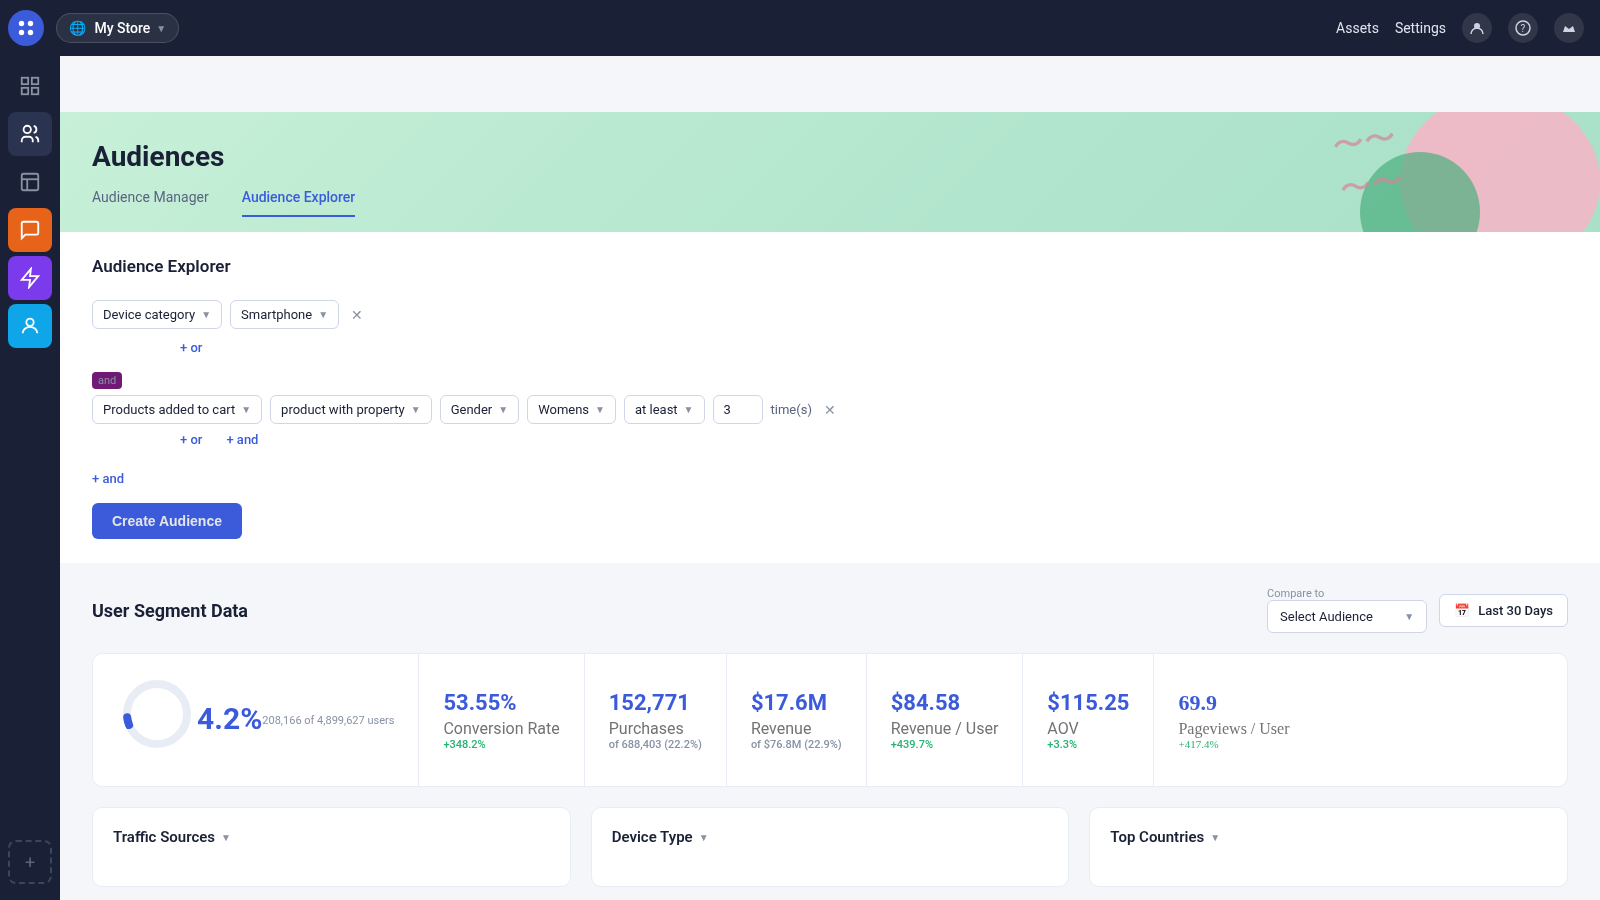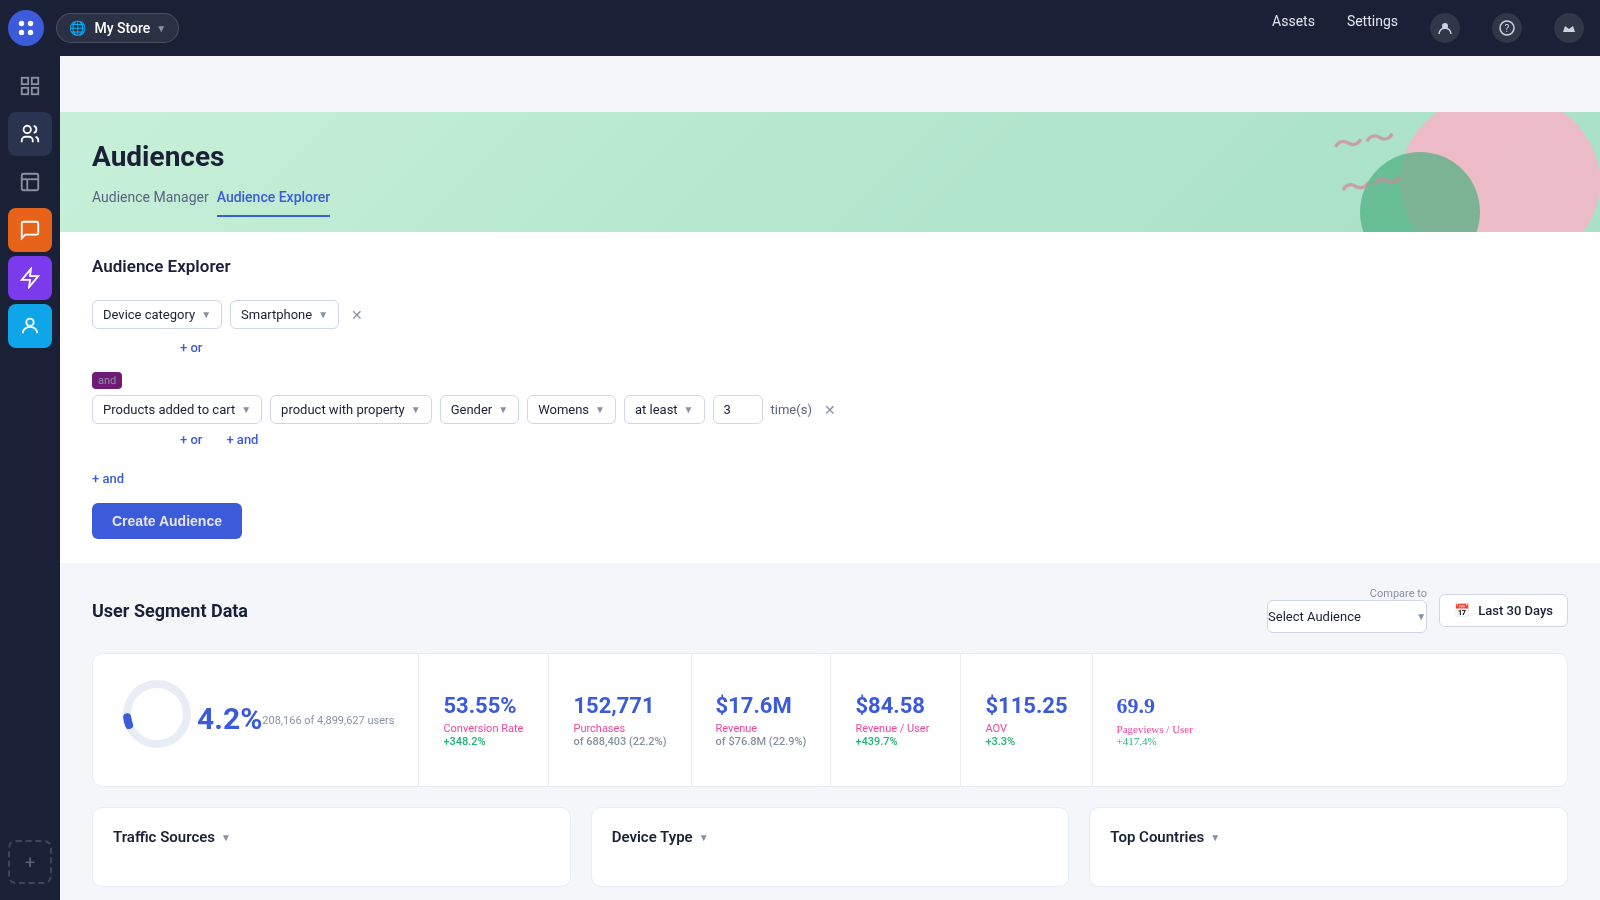--- a/index.html
+++ b/index.html
@@ -63,21 +63,21 @@
       border-radius: 20px;
       padding: 6px 12px;
       color: #fff;
       cursor: pointer;
       font-size: 14px;
       font-weight: 500;
     }
     .store-btn .globe-icon { margin-right: 2px; color: #8892a4; }
     .topbar-right {
       margin-left: auto;
-      display: flex; align-items: flex-start; gap: 32px;
+      display: flex; align-items: center; gap: 16px;
       color: #e0e4ef;
       font-size: 14px;
     }
     .topbar-right span { cursor: pointer; }
     .topbar-icon {
       width: 30px; height: 30px;
       border-radius: 50%;
       background: rgba(255,255,255,0.1);
       display: flex; align-items: center; justify-content: center;
       cursor: pointer;
@@ -101,21 +101,21 @@
       overflow: hidden;
       min-height: 120px;
     }
     .hero-title {
       font-size: 28px;
       font-weight: 700;
       color: #1a2035;
       margin-bottom: 16px;
     }
     .hero-tabs {
-      display: flex; gap: 8px; margin-top: 16px;
+      display: flex; gap: 33px; margin-top: 16px;
     }
     .hero-tab {
       font-size: 14px;
       color: #5a6480;
       padding-bottom: 10px;
       cursor: pointer;
       border-bottom: 2px solid transparent;
     }
     .hero-tab.active {
       color: #3b5bdb;
@@ -259,21 +259,21 @@
       gap: 12px;
     }
     .compare-label {
       font-size: 11px;
       color: #8892a4;
     }
     .compare-select {
       display: flex; align-items: center; gap: 6px;
       border: 1px solid #d0d5e8;
       border-radius: 6px;
-      padding: 8px 0;
+      padding: 8px 12px;
       font-size: 13px;
       color: #1a2035;
       cursor: pointer;
       background: #fff;
       min-width: 160px;
     }
     .date-btn {
       display: flex; align-items: center; gap: 8px;
       border: 1px solid #d0d5e8;
       border-radius: 6px;
@@ -330,22 +330,22 @@
       min-width: 130px;
     }
     .stat-cell:last-child { border-right: none; font-family: Liberation Serif, serif; }
     .stat-value {
       font-size: 22px;
       font-weight: 700;
       color: #3b5bdb;
       margin-bottom: 4px;
     }
     .stat-name {
-      font-size: 11px;
-      color: #ec4899;
+      font-size: 16px;
+      color: #737373;
       margin-bottom: 0;
     }
     .stat-change {
       font-size: 11px;
       color: #22b573;
       font-weight: 500;
     }
     .stat-change.neutral { color: #8892a4; }
 
     
@@ -547,21 +547,21 @@
 
       <button class="create-btn">Create Audience</button>
     </div>
 
     <div class="divider"></div>
 
     <div class="segment-section">
       <div class="segment-header">
         <div class="segment-title">User Segment Data</div>
         <div class="segment-controls">
-          <div style="display:flex; flex-direction:column;text-align:right;">
+          <div style="display:flex; flex-direction:column;">
             <span class="compare-label">Compare to</span>
             <div class="compare-select">
               <span>Select Audience</span>
               <span style="margin-left:auto; color:#8892a4; font-size:10px;">▼</span>
             </div>
           </div>
           <div class="date-btn">
             <span>📅</span>
             <span>Last 30 Days</span>
           </div>

